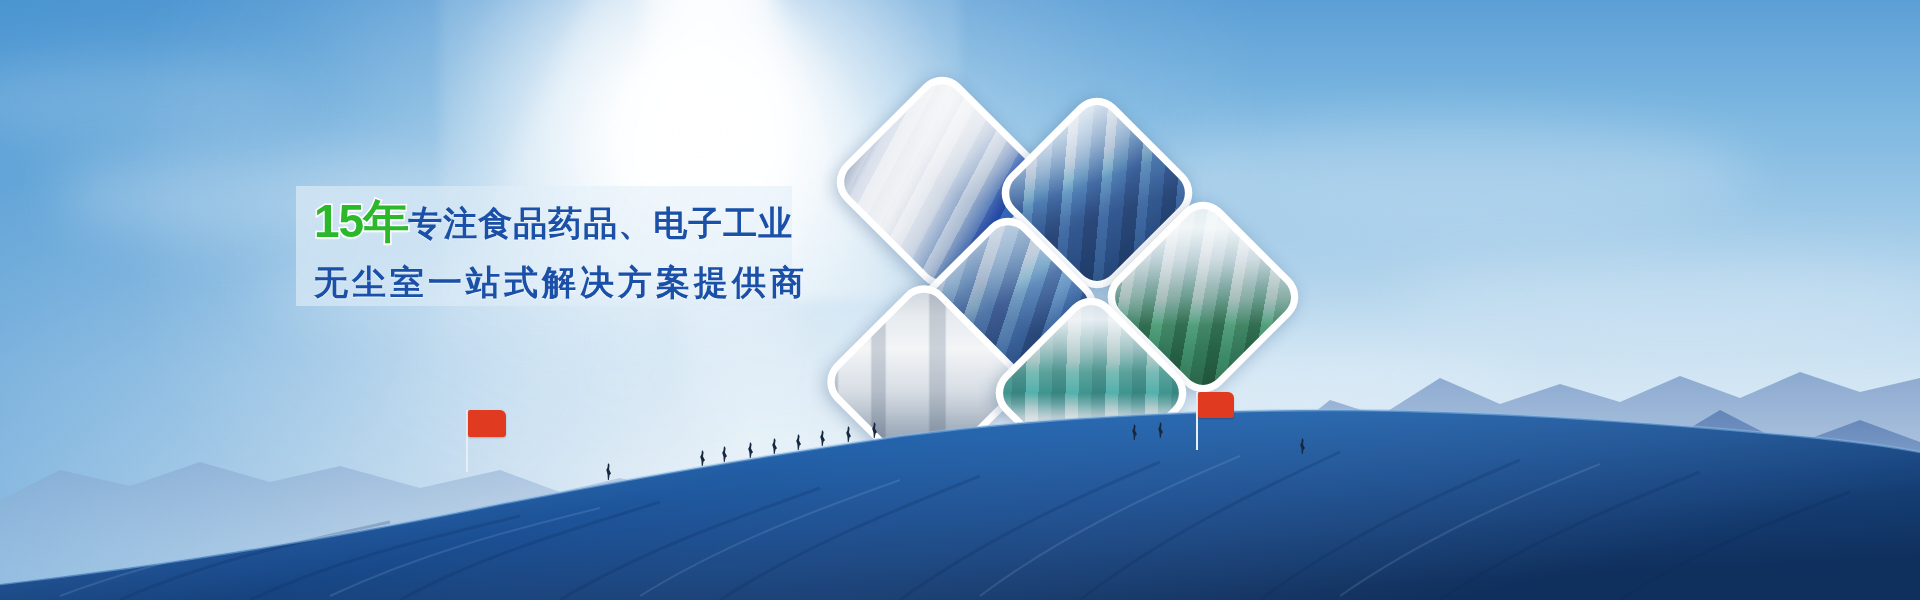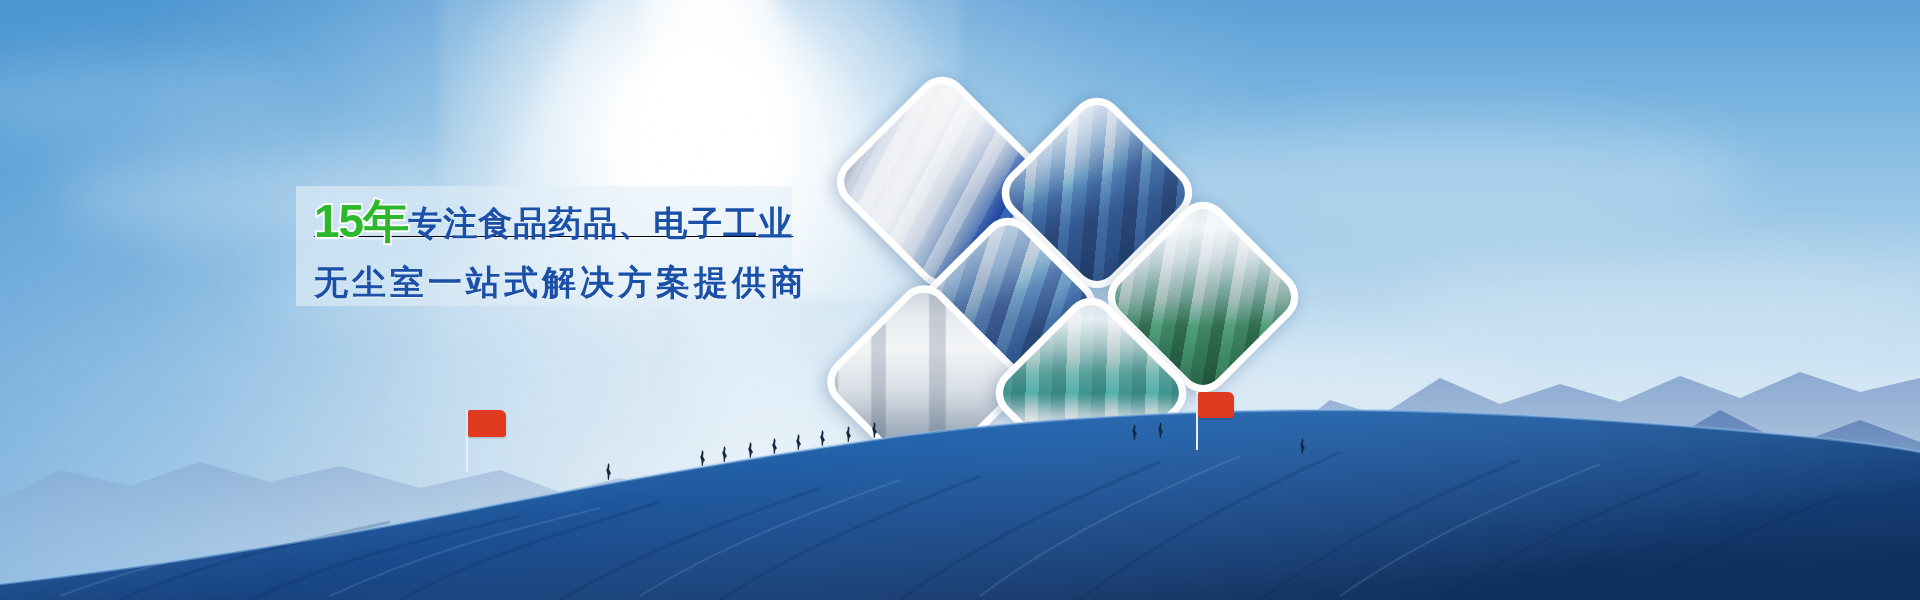--- a/index.html
+++ b/index.html
@@ -149,21 +149,21 @@
   .text-panel{
     position:absolute;left:296px;top:186px;width:496px;height:120px;
     background:linear-gradient(110deg,rgba(228,240,248,.62),rgba(224,238,248,.50) 55%,rgba(215,233,246,.42));
     backdrop-filter:blur(1px);
   }
   .headline{
     position:absolute;left:314px;top:198px;width:470px;
     line-height:1.02;white-space:nowrap;
   }
   .line{display:block;}
-  .line1{margin-bottom:20px;text-decoration:underline;}
+  .line1{margin-bottom:20px;}
   .yrs{
     font-size:46px;font-weight:700;color:#2bb82b;
     letter-spacing:-1px;
     -webkit-text-stroke:3px #ffffff;
     paint-order:stroke fill;
     text-shadow:0 2px 2px rgba(255,255,255,.9);
     vertical-align:-2px;
   }
   .cn1{
     font-size:34px;font-weight:700;color:#1b50a8;

